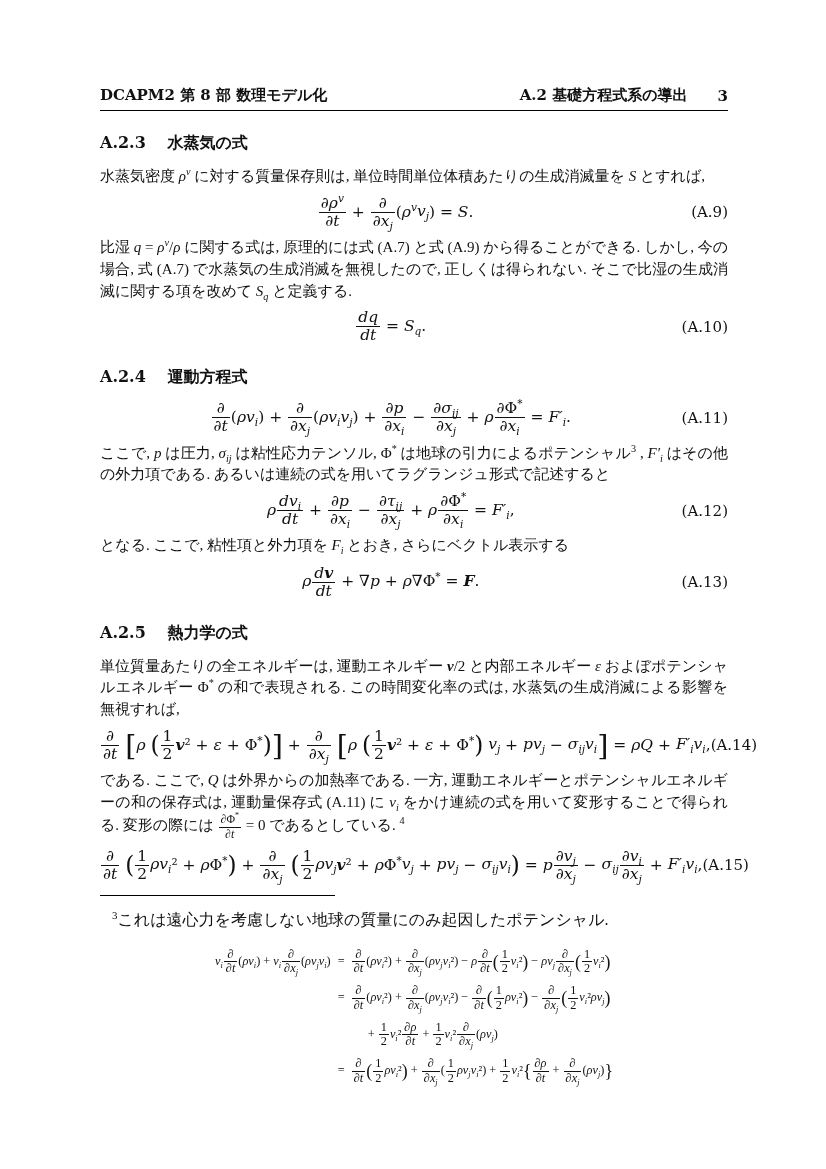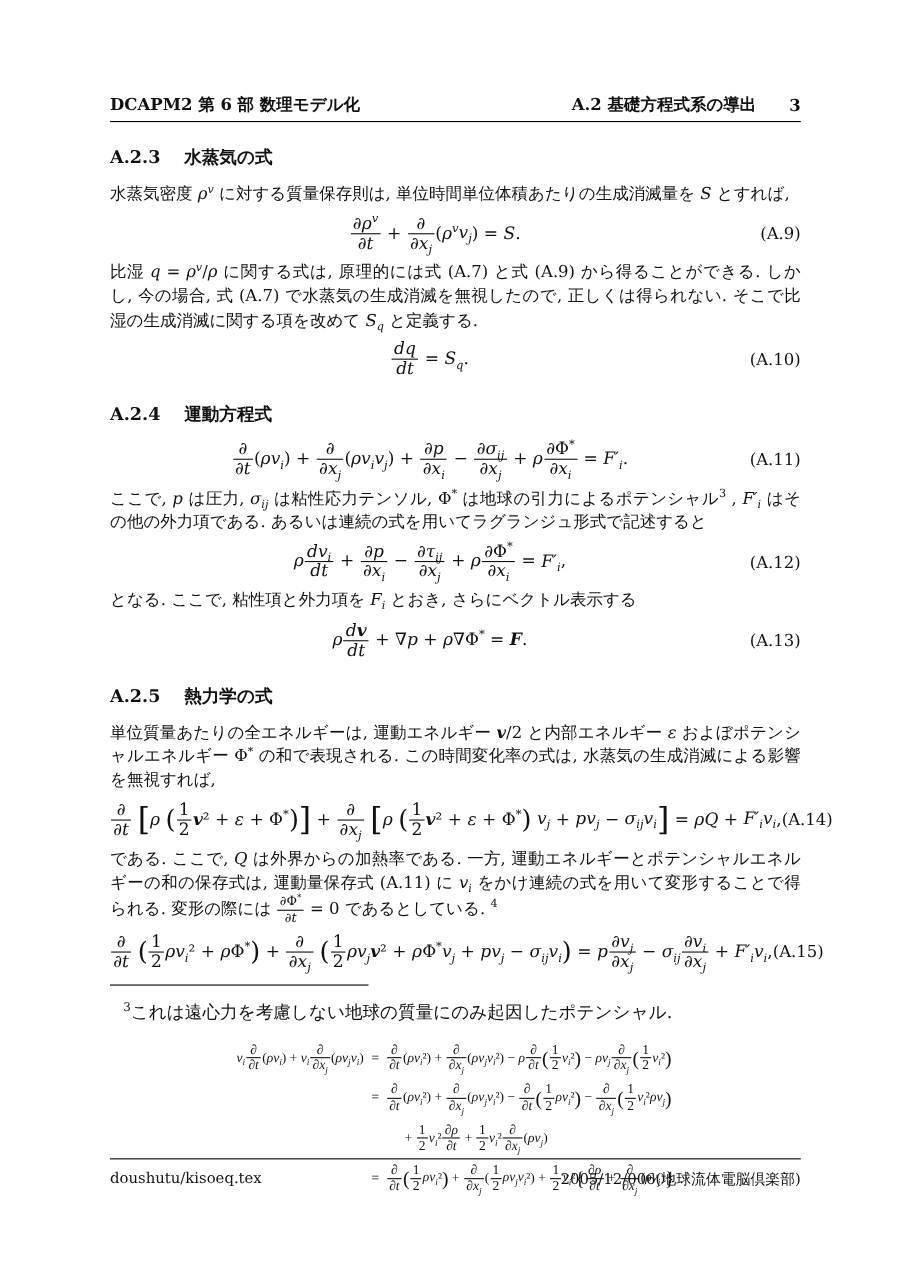--- a/index.html
+++ b/index.html
@@ -11,21 +11,21 @@
   .phead{display:flex;justify-content:space-between;align-items:baseline;
          border-bottom:1.4px solid #000;padding-bottom:5px;font-weight:bold;font-size:15px;}
   .phead .hr-group{display:flex;align-items:flex-end;}
   .phead .pageno{margin-left:30px;}
 
   
   h2{font-size:16px;margin:22px 0 12px;font-weight:bold;}
   h2 .h-num{font-family:"DejaVu Serif",serif;margin-right:16px;}
   h2 .h-title{font-family:"DejaVu Sans","Liberation Sans",sans-serif;}
 
-  p{font-size:15px;line-height:1.44;margin:3px 0;text-align:justify;}
+  p{font-size:15px;line-height:1.44;margin:3px 0;text-align:justify;font-family:Liberation Serif, serif;}
   p .frac{font-size:0.78em;}
 
   
   .eq{display:flex;align-items:center;margin:7px 0;}
   .eqbody{flex:1;text-align:center;font-size:15.5px;white-space:nowrap;}
   .eqnum{font-size:15px;}
 
   .frac{display:inline-block;vertical-align:middle;text-align:center;line-height:1.12;margin:0 1px;}
   .frac .fn{display:block;padding:0 2px;border-bottom:1px solid currentColor;}
   .frac .fd{display:block;padding:0 2px;}
@@ -51,21 +51,21 @@
   .pfoot{position:absolute;left:100px;width:628px;top:1053px;border-top:1px solid #000;
          padding-top:9px;display:flex;justify-content:space-between;font-size:13.5px;}
 </style>
 </head>
 <body>
 
 <div class="page">
   <div class="content">
 
     <div class="phead">
-      <span>DCAPM2 第 6 部 数理モデル化</span>
+      <span>DCAPM2 第 8 部 数理モデル化</span>
       <span class="hr-group">
         <span>A.2  基礎方程式系の導出</span>
         <span class="pageno">3</span>
       </span>
     </div>
 
     <section>
       <h2>
         <span class="h-num">A.2.3</span>
         <span class="h-title">水蒸気の式</span>
@@ -137,17 +137,13 @@
         <span class="dr cont">+ <span class="frac"><span class="fn">1</span><span class="fd">2</span></span><i>v<sub>i</sub></i>²<span class="frac"><span class="fn"><i>∂ρ</i></span><span class="fd"><i>∂t</i></span></span> + <span class="frac"><span class="fn">1</span><span class="fd">2</span></span><i>v<sub>i</sub></i>²<span class="frac"><span class="fn"><i>∂</i></span><span class="fd"><i>∂x<sub>j</sub></i></span></span>(<i>ρv<sub>j</sub></i>)</span>
       </div>
       <div class="drow">
         <span class="dl"></span>
         <span class="dr">=&nbsp;&nbsp;<span class="frac"><span class="fn"><i>∂</i></span><span class="fd"><i>∂t</i></span></span><span class="d">(</span><span class="frac"><span class="fn">1</span><span class="fd">2</span></span><i>ρv<sub>i</sub></i>²<span class="d">)</span> + <span class="frac"><span class="fn"><i>∂</i></span><span class="fd"><i>∂x<sub>j</sub></i></span></span>(<span class="frac"><span class="fn">1</span><span class="fd">2</span></span><i>ρv<sub>j</sub>v<sub>i</sub></i>²) + <span class="frac"><span class="fn">1</span><span class="fd">2</span></span><i>v<sub>i</sub></i>²<span class="d">{</span><span class="frac"><span class="fn"><i>∂ρ</i></span><span class="fd"><i>∂t</i></span></span> + <span class="frac"><span class="fn"><i>∂</i></span><span class="fd"><i>∂x<sub>j</sub></i></span></span>(<i>ρv<sub>j</sub></i>)<span class="d">}</span></span>
       </div>
     </div>
 
   </div>
 
-  <div class="pfoot">
-    <span>doushutu/kisoeq.tex</span>
-    <span>2005/12/006(地球流体電脳倶楽部)</span>
-  </div>
 </div>
 
 </body></html>

